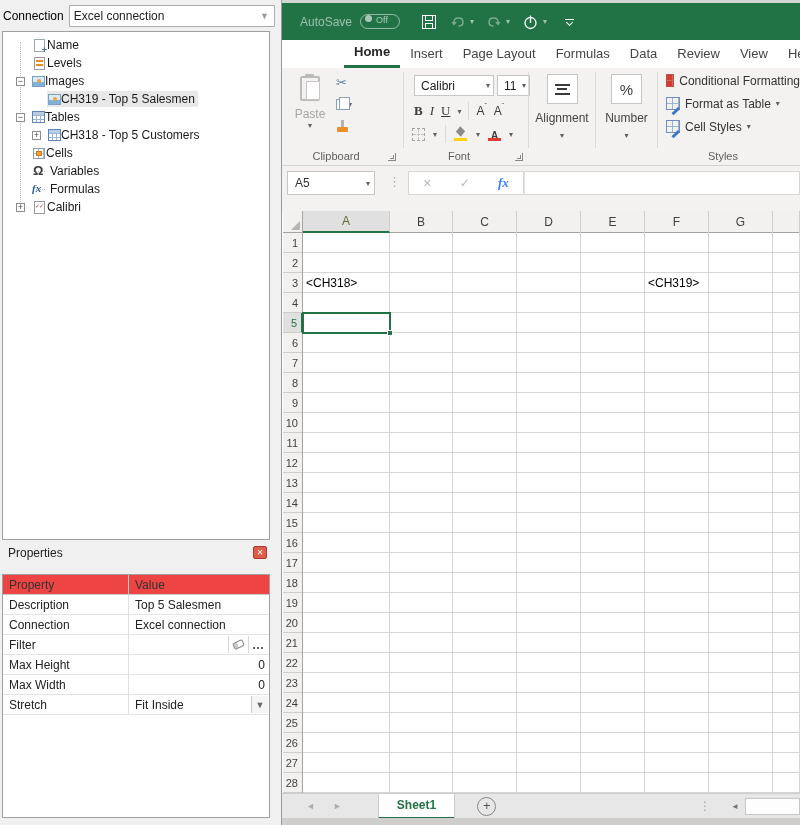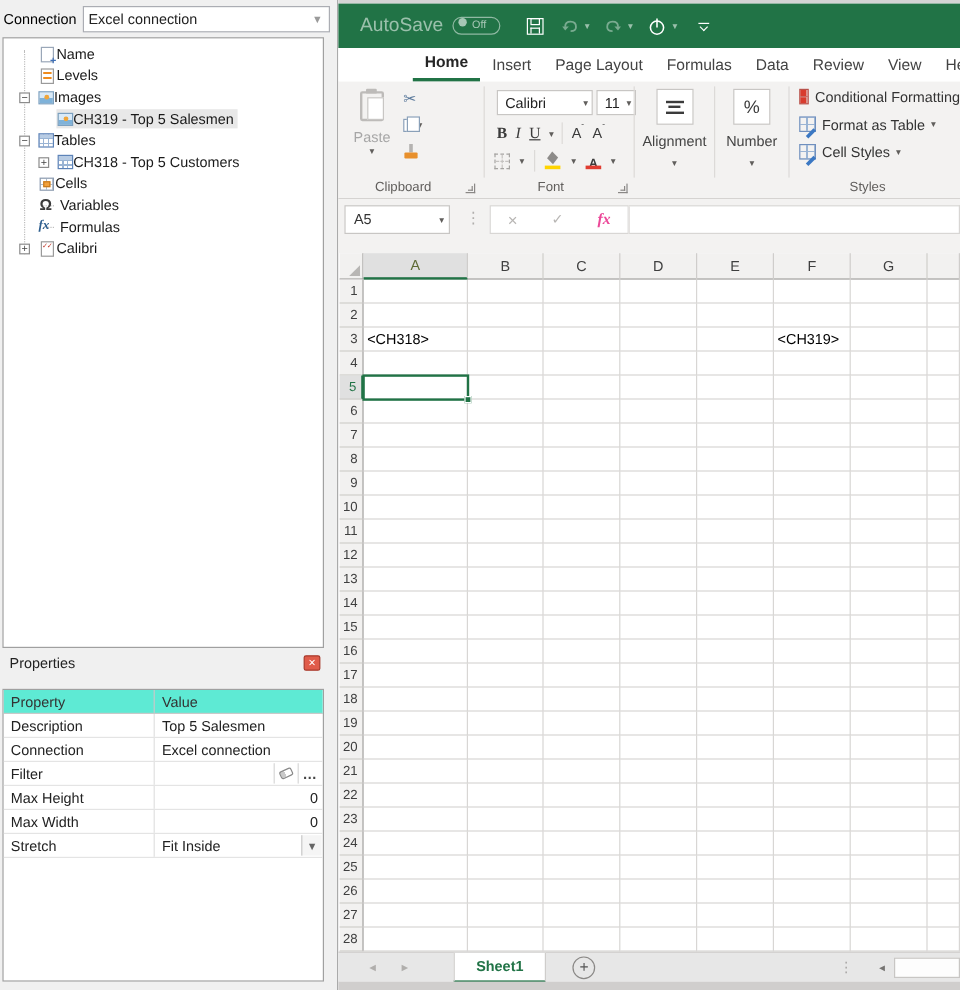--- a/index.html
+++ b/index.html
@@ -45,35 +45,35 @@
   .i-fx::after{content:"fx";position:absolute;left:0;top:0;font:italic bold 11px "Liberation Serif",serif;color:#2e5f8f}
   .i-extras{width:11px;height:13px;background:#fff;border:1px solid #9a9a9a;margin:0 2px}
   .i-extras::after{content:"✓✓";position:absolute;left:0px;top:1px;color:#c0392b;font-size:6px;letter-spacing:-1px;line-height:6px;width:10px;word-wrap:break-word}
 
   
   #props-title{position:absolute;left:8px;top:546px;font-size:12px;color:#222}
   #props-close{position:absolute;left:253px;top:546px;width:14px;height:13px;background:#e05c4a;border:1px solid #a83a2c;color:#fff;
     font-size:8px;line-height:11px;text-align:center;border-radius:2px}
   #props-box{position:absolute;left:2px;top:574px;width:268px;height:244px;background:#fff;border:1px solid #a0a0a0;overflow:hidden}
   .prow{height:20px;display:flex;border-bottom:1px solid #e4e4e4;align-items:stretch}
-  .prow.phead{background:#5eead4;border-bottom:1px solid #c9c9c9;color:#333}
+  .prow.phead{background:#ef4444;border-bottom:1px solid #c9c9c9;color:#333}
   .pname{width:126px;border-right:1px solid #e0e0e0;padding:3px 0 0 6px;white-space:nowrap;overflow:hidden}
   .phead .pname{border-right:1px solid #c9c9c9}
   .pval{flex:1;padding:3px 4px 0 6px;white-space:nowrap;position:relative}
   .pval.num{text-align:right}
   .val-btns{position:absolute;right:1px;top:1px;bottom:1px;display:flex;align-items:center;border-left:1px solid #d8d8d8;padding-left:3px}
   .eraser{width:11px;height:7px;border:1px solid #8a8a8a;background:linear-gradient(90deg,#c9c9c9 0 40%,#fff 40%);border-radius:2px;transform:rotate(-25deg);margin:0 4px 0 1px}
   .dots3{color:#444;font-weight:bold;letter-spacing:1px;padding:0 3px;border-left:1px solid #d8d8d8;height:100%;display:flex;align-items:center}
   .dd-btn{position:absolute;right:1px;top:1px;bottom:1px;width:17px;border-left:1px solid #c9c9c9;display:flex;align-items:center;justify-content:center;color:#666;font-size:9px;background:#f5f5f5}
 
   
   #excel{position:absolute;left:282px;top:0;width:518px;height:825px;background:#fff}
   #top-strip{position:absolute;left:0;top:0;width:100%;height:3px;background:#d4d4d4}
   #titlebar{position:absolute;left:0;top:3px;width:100%;height:37px;background:#217346;display:flex;align-items:center;padding-left:18px}
-  #autosave-label{color:rgba(255,255,255,.55);font-size:16px;margin-right:8px}
+  #autosave-label{color:rgba(255,255,255,.55);font-size:12px;margin-right:8px}
   #autosave-toggle{width:40px;height:15px;border:1px solid rgba(255,255,255,.5);border-radius:8px;display:flex;align-items:flex-start;padding:0 4px;margin-right:22px}
   #autosave-dot{width:7px;height:7px;border-radius:50%;background:rgba(255,255,255,.6);margin-right:4px}
   #autosave-state{color:rgba(255,255,255,.6);font-size:9px}
   .qat{display:flex;align-items:center;gap:4px;margin-right:12px}
   .tb-caret{color:rgba(255,255,255,.55);font-size:8px}
   .save-ic{width:14px;height:14px;border:1.5px solid #fff;position:relative;margin-right:14px}
   .save-ic::before{content:"";position:absolute;left:2px;top:-1px;width:6px;height:4px;border:1px solid #fff}
   .save-ic::after{content:"";position:absolute;left:2px;bottom:0;width:6px;height:4px;border:1px solid #fff;border-bottom:none}
   .qat-cust{display:flex;flex-direction:column;align-items:center;margin-left:6px}
   .qat-bar{width:9px;border-top:1.5px solid #fff;margin-bottom:2px}
@@ -149,21 +149,21 @@
   .fat-ic::after{content:"";position:absolute;right:-1px;bottom:0px;width:9px;height:3px;background:#3b78c3;transform:rotate(-45deg);transform-origin:right bottom}
 
   
   #fbar{position:absolute;left:0;top:166px;width:100%;height:45px;background:#f3f2f1}
   #name-box{position:absolute;left:5px;top:5px;width:88px;height:24px;background:#fff;border:1px solid #c8c6c4;display:flex;align-items:center;padding:0 4px 0 7px;color:#333}
   #name-box .caret{margin-left:auto}
   #fbar .vdots{position:absolute;left:106px;top:8px;color:#b0aeac;font-size:13px}
   #fbtns{position:absolute;left:126px;top:5px;width:116px;height:24px;background:#fff;border:1px solid #d8d6d4;display:flex;align-items:center;justify-content:space-around}
   .fb-x{color:#b8b6b4;font-size:14px}
   .fb-ok{color:#b8b6b4;font-size:12px}
-  .fb-fx{font:italic bold 13px "Liberation Serif",serif;color:#ec4899}
+  .fb-fx{font:italic bold 13px "Liberation Serif",serif;color:#3b82f6}
   #finput{position:absolute;left:242px;top:5px;right:0;height:24px;background:#fff;border:1px solid #d8d6d4;border-left:1px solid #e4e2e0}
 
   
   #grid-sec{position:absolute;left:1px;top:211px;width:517px;height:582px;background:#fff}
   #corner{position:absolute;left:0;top:0;width:20px;height:22px;background:#f2f1f0;border-right:1px solid #a5a3a1;border-bottom:1px solid #a5a3a1}
   #corner::after{content:"";position:absolute;right:2px;bottom:2px;border-left:9px solid transparent;border-bottom:9px solid #b8b6b4}
   #colhdrs{position:absolute;left:20px;top:0;right:0;height:22px;display:flex;border-bottom:1px solid #a5a3a1;background:#f2f1f0}
   .ch{height:22px;border-right:1px solid #cfcdcb;display:flex;align-items:center;justify-content:center;font-size:12px;color:#3f3f3f}
   .ch.sel{background:#e0e0e0;border-bottom:2px solid #217346;color:#5f6b35}
   #rowhdrs{position:absolute;left:0;top:22px;width:20px;bottom:0;background:#f2f1f0;border-right:1px solid #a5a3a1}

